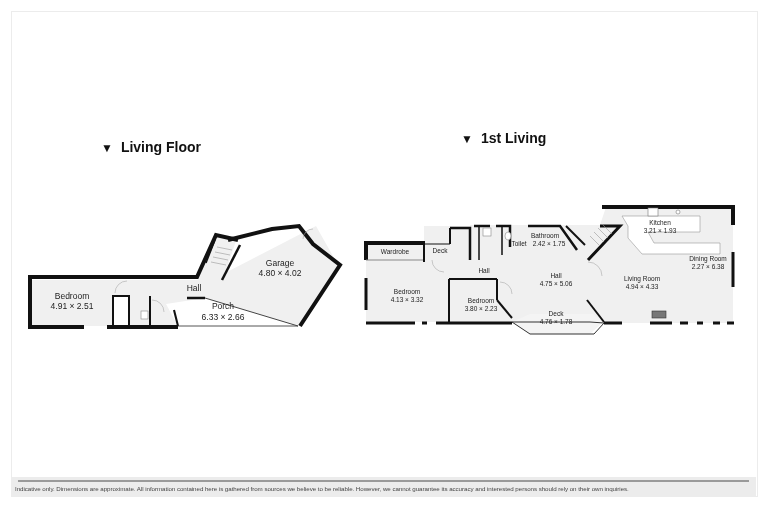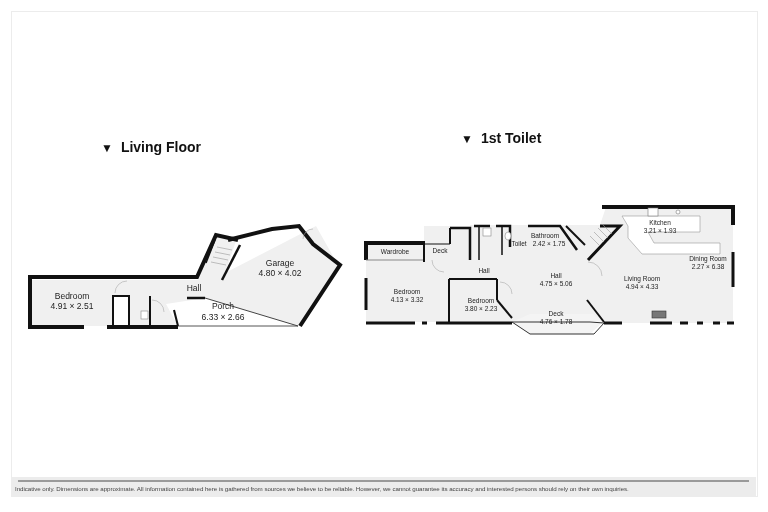--- a/index.html
+++ b/index.html
@@ -15,21 +15,21 @@
 </style>
 </head>
 <body>
 
 <div class="frame"></div>
 
 <div class="floor-title" style="left:101px; top:139px;">
   <span class="tri">▼</span><span>Living Floor</span>
 </div>
 <div class="floor-title" style="left:461px; top:130px;">
-  <span class="tri">▼</span><span>1st Toilet</span>
+  <span class="tri">▼</span><span>1st Living</span>
 </div>
 
 <svg width="768" height="512" viewBox="0 0 768 512">
 
   <g>
 
     <polygon points="30,280 198,280 215,237 236,241 225,273 316,226 338,265 298,326 30,326" fill="#f0f0f0"></polygon>
     <polygon points="166,304 205,298 298,326 178,326" fill="#ffffff"></polygon>
 
     <polyline points="84,327 30,327 30,277 197,277 216,235 238,240" fill="none" stroke="#111" stroke-width="4"></polyline>

